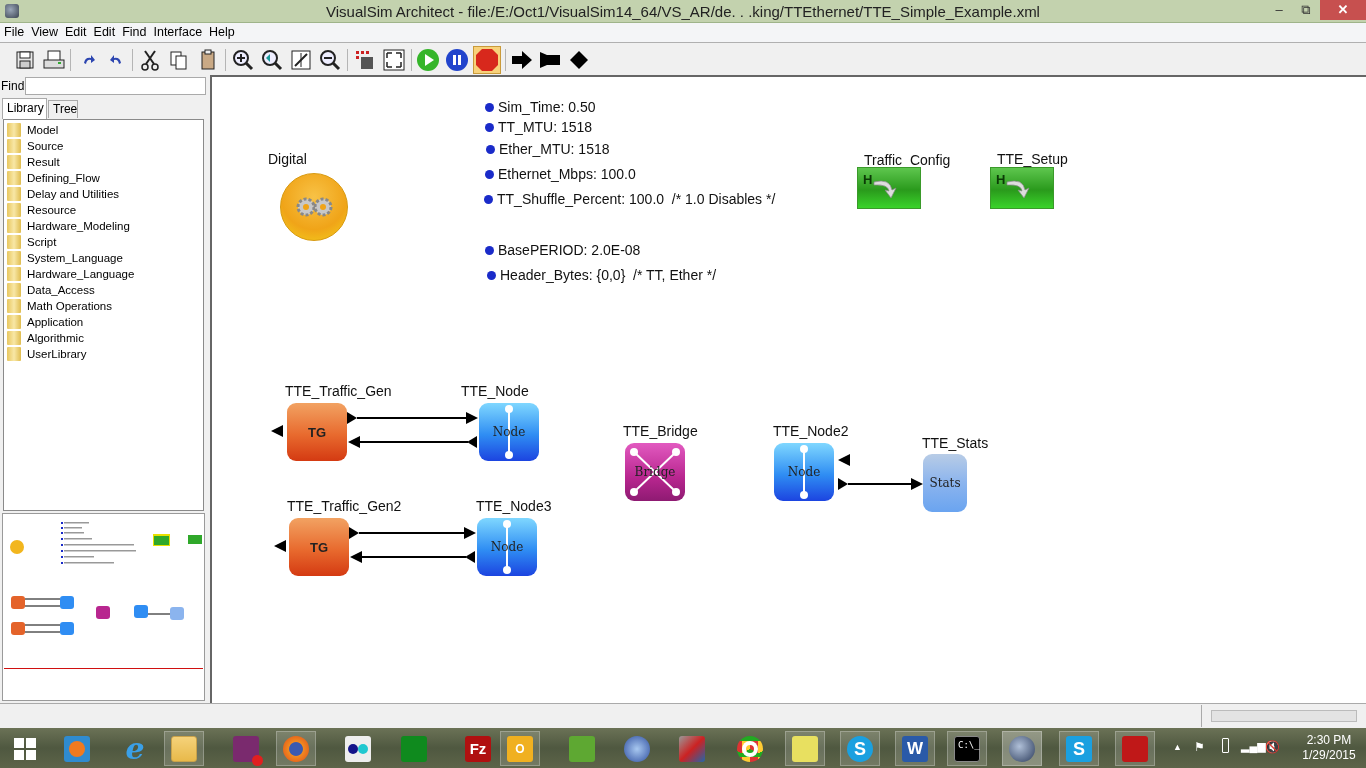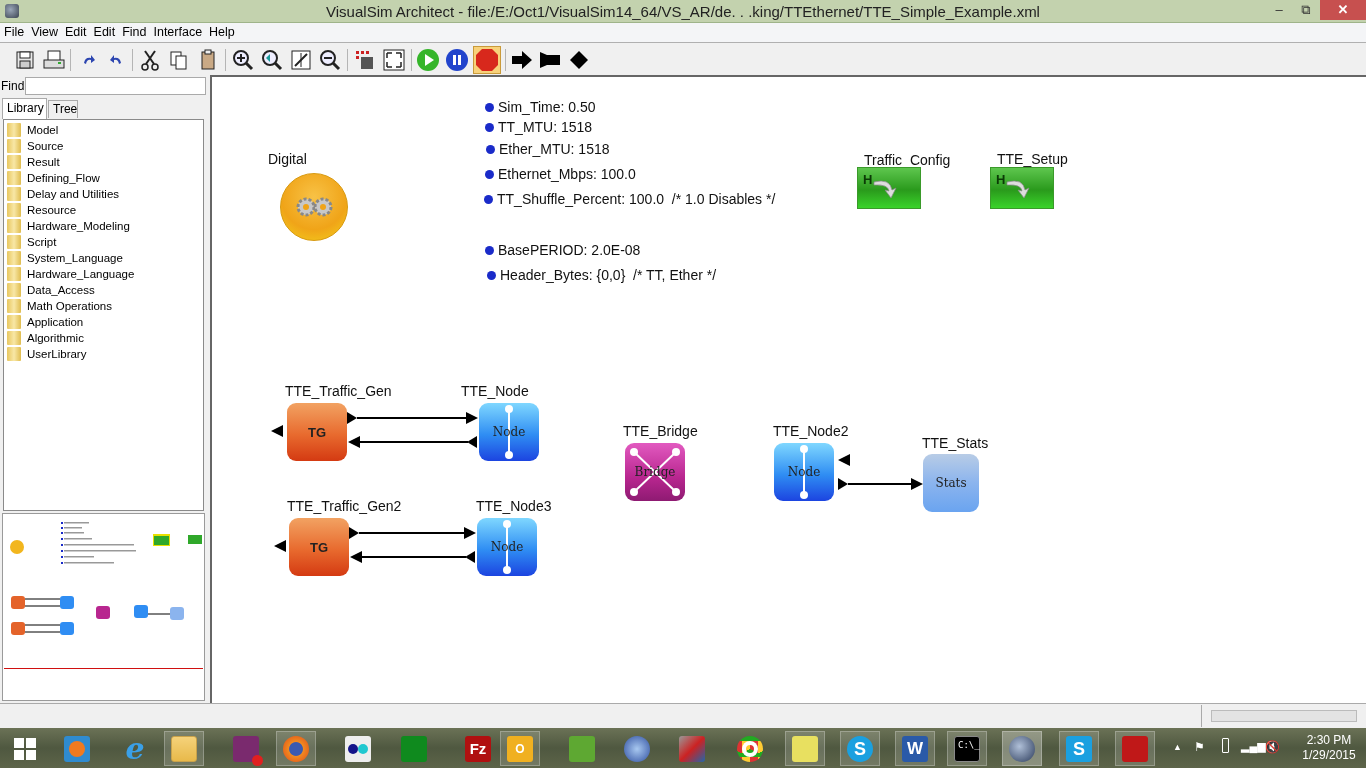--- a/index.html
+++ b/index.html
@@ -32,21 +32,21 @@
   .param { position: absolute; font-size: 14px; color: #111; display: flex; align-items: center; white-space: pre; }
   .dot { width: 9px; height: 9px; border-radius: 50%; background: #1a2bc9; margin-right: 4px; }
   .label { position: absolute; font-size: 14px; color: #111; white-space: nowrap; }
   .block { position: absolute; border-radius: 9px; display: flex; align-items: center; justify-content: center; font-family: "DejaVu Serif", serif; font-size: 12px; color: #222; }
   .tg { width: 60px; height: 58px; background: linear-gradient(180deg, #f2a262 0%, #e86a2e 55%, #d43a12 100%); font-weight: bold; font-family: "Liberation Sans", sans-serif; font-size: 13px; }
   .node { width: 60px; height: 58px; background: linear-gradient(180deg, #7fd7ff 0%, #2f8df3 55%, #1c44e0 100%); }
   .node .bar { position: absolute; left: 29px; top: 6px; width: 2px; height: 46px; background: #fff; }
   .node .pin { position: absolute; left: 26px; width: 8px; height: 8px; background: #fff; border-radius: 50%; }
   .node span { position: relative; z-index: 1; }
   .bridge { width: 60px; height: 58px; background: linear-gradient(180deg, #e25ac0 0%, #b8268f 60%, #8e1a72 100%); }
-  .stats { width: 56px; height: 58px; background: linear-gradient(180deg, #b8cce6 0%, #8bb4ee 50%, #6aa4f0 100%); }
+  .stats { width: 44px; height: 58px; background: linear-gradient(180deg, #b8cce6 0%, #8bb4ee 50%, #6aa4f0 100%); }
   .hblock { position: absolute; width: 64px; height: 42px; border: 1px solid #3a9a2a; background: linear-gradient(180deg, #5ec64e 0%, #2a9a1c 55%, #3ad32a 100%); }
   .hblock .h { position: absolute; left: 5px; top: 4px; font-weight: bold; font-size: 13px; color: #0b3a06; }
   .wire { position: absolute; height: 2px; background: #000; }
   .arr-r { position: absolute; width: 0; height: 0; border-top: 6px solid transparent; border-bottom: 6px solid transparent; border-left: 12px solid #000; }
   .arr-l { position: absolute; width: 0; height: 0; border-top: 6px solid transparent; border-bottom: 6px solid transparent; border-right: 12px solid #000; }
   #statusbar { position: absolute; left: 0; top: 703px; width: 1366px; height: 25px; background: #f0f0f0; border-top: 1px solid #aaa; }
   #statusbar .left { position: absolute; left: 0; top: 1px; width: 1202px; height: 22px; border-right: 1px solid #aaa; }
   #statusbar .prog { position: absolute; left: 1211px; top: 6px; width: 146px; height: 12px; border: 1px solid #bbb; background: #e3e3e3; }
   #taskbar { position: absolute; left: 0; top: 728px; width: 1366px; height: 40px; background: linear-gradient(180deg, #6b7256, #4f5840 50%, #5d6449); }
   .tk { position: absolute; top: 3px; width: 40px; height: 35px; display: flex; align-items: center; justify-content: center; }

